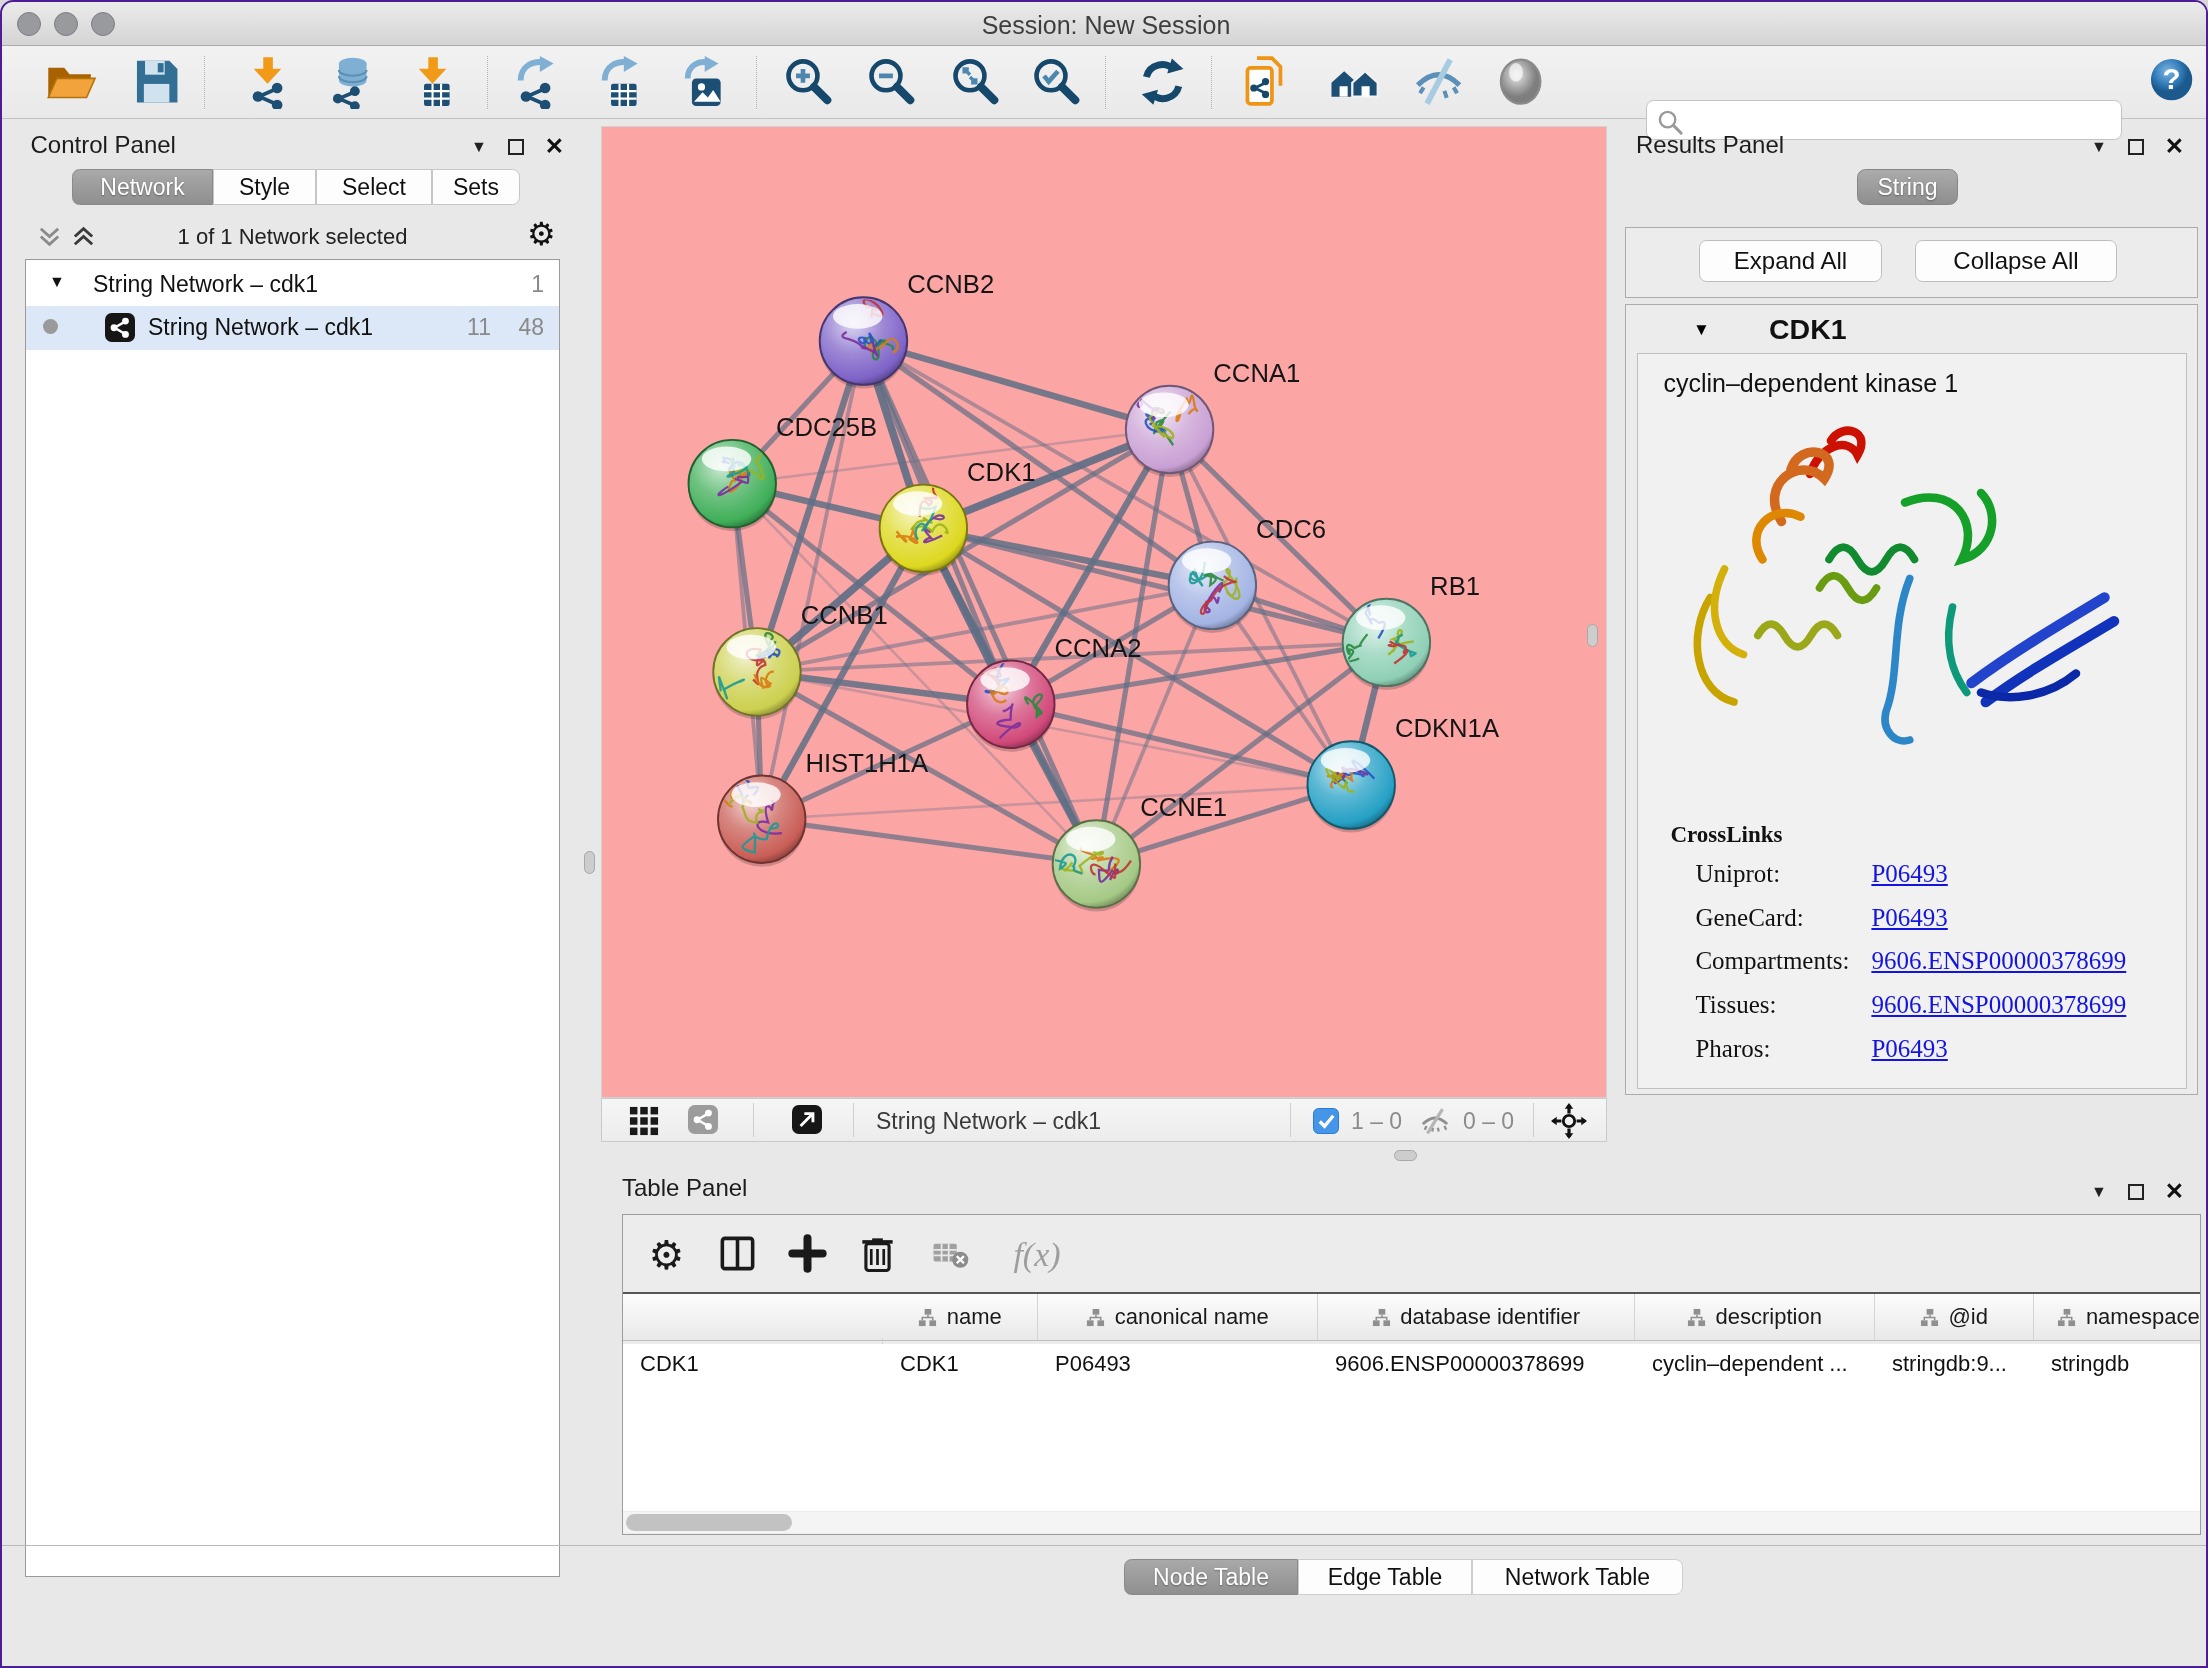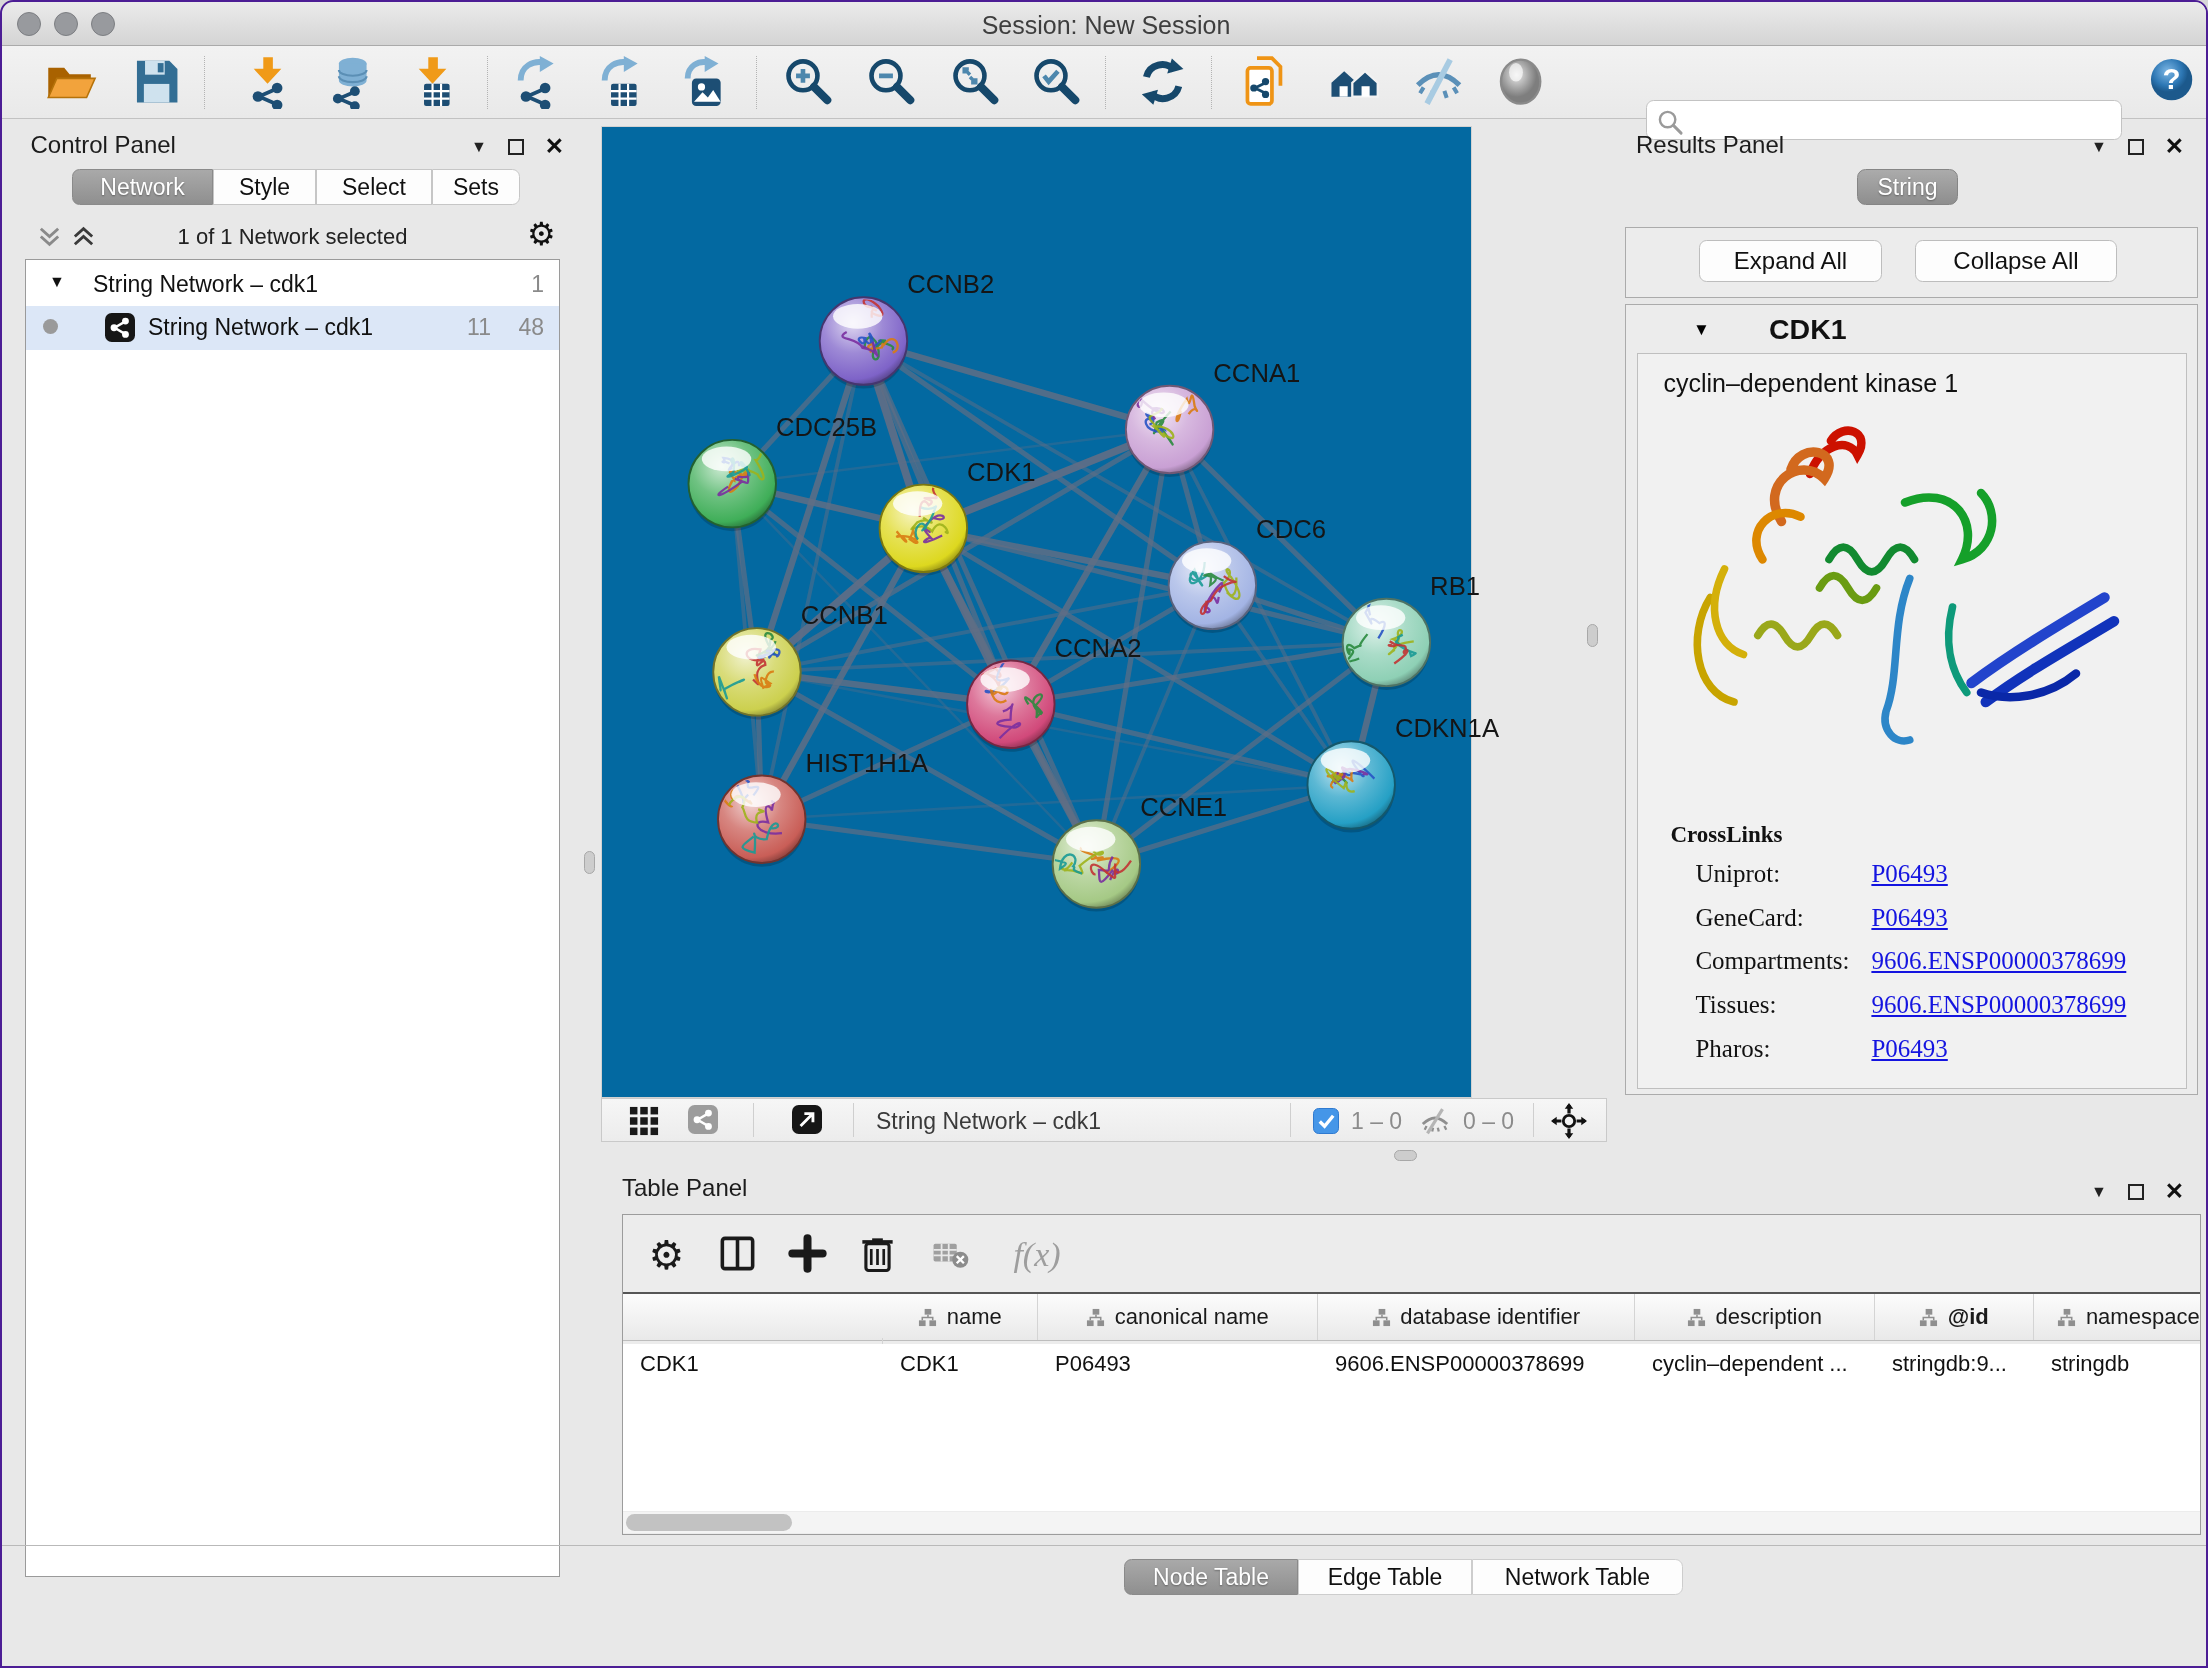--- a/index.html
+++ b/index.html
@@ -39,21 +39,21 @@
   .tab.active{background:linear-gradient(#a9a9a9,#8f8f8f);color:#fff;border-color:#8a8a8a;
     text-shadow:0 1px 1.9px rgba(0,0,0,.35);}
   .listbox{position:absolute;left:23px;top:257px;width:535px;height:1318px;background:#fff;
     border:1.9px solid #9a9a9a;}
   .trow{position:absolute;left:0;width:100%;height:42px;font-size:23px;color:#111;}
   .trow .num{position:absolute;color:#8a8a8a;}
   .selrow{background:#dce7f7;}
   .sharebox{display:inline-block;width:29.5px;height:29.5px;border-radius:6.7px;background:#161616;
     position:absolute;}
   
-  .netcanvas{position:absolute;left:599px;top:124px;width:871px;height:972px;background:#0369a1;
+  .netcanvas{position:absolute;left:599px;top:124px;width:1006px;height:972px;background:#fca5a5;
     border:1px solid #d2d2d2;}
   .netbar{position:absolute;left:599px;top:1096px;width:1006px;height:44px;
     background:linear-gradient(#f6f6f6,#ececec);border:1px solid #c9c9c9;}
   .nbsep{position:absolute;top:3.8px;height:34px;border-left:1px solid #cfcfcf;}
   .nbtxt{position:absolute;top:8.6px;font-size:23px;color:#3a3a3a;}
   .nbnum{position:absolute;top:8.6px;font-size:23px;color:#8b8b8b;}
   .grip{position:absolute;background:#cdcdcd;border:1px solid #a8a8a8;border-radius:9.5px;}
   
   .rtab{position:absolute;left:1855px;top:167px;width:101px;height:36px;border-radius:8.6px;
     background:linear-gradient(#ababab,#8e8e8e);border:1px solid #858585;color:#fff;
@@ -830,21 +830,21 @@
           </div>
           <div class="th" style="width: 240px;">
             <svg width="19" height="19" viewBox="0 0 20 20">
               <rect x="7" y="1" width="7" height="6" fill="#8f8f8f"></rect>
               <rect x="1" y="13" width="7" height="6" fill="#8f8f8f"></rect>
               <rect x="12" y="13" width="7" height="6" fill="#8f8f8f"></rect>
               <path d="M10.5 7 v3 M4.5 13 v-3 h11 v3" stroke="#8f8f8f" stroke-width="1.6" fill="none"></path>
             </svg>
             <span>description</span>
           </div>
-          <div class="th" style="width: 159px; font-weight: bold;">
+          <div class="th" style="width: 159px;">
             <svg width="19" height="19" viewBox="0 0 20 20">
               <rect x="7" y="1" width="7" height="6" fill="#8f8f8f"></rect>
               <rect x="1" y="13" width="7" height="6" fill="#8f8f8f"></rect>
               <rect x="12" y="13" width="7" height="6" fill="#8f8f8f"></rect>
               <path d="M10.5 7 v3 M4.5 13 v-3 h11 v3" stroke="#8f8f8f" stroke-width="1.6" fill="none"></path>
             </svg>
             <span>@id</span>
           </div>
           <div class="th" style="width: 190px;">
             <svg width="19" height="19" viewBox="0 0 20 20">

